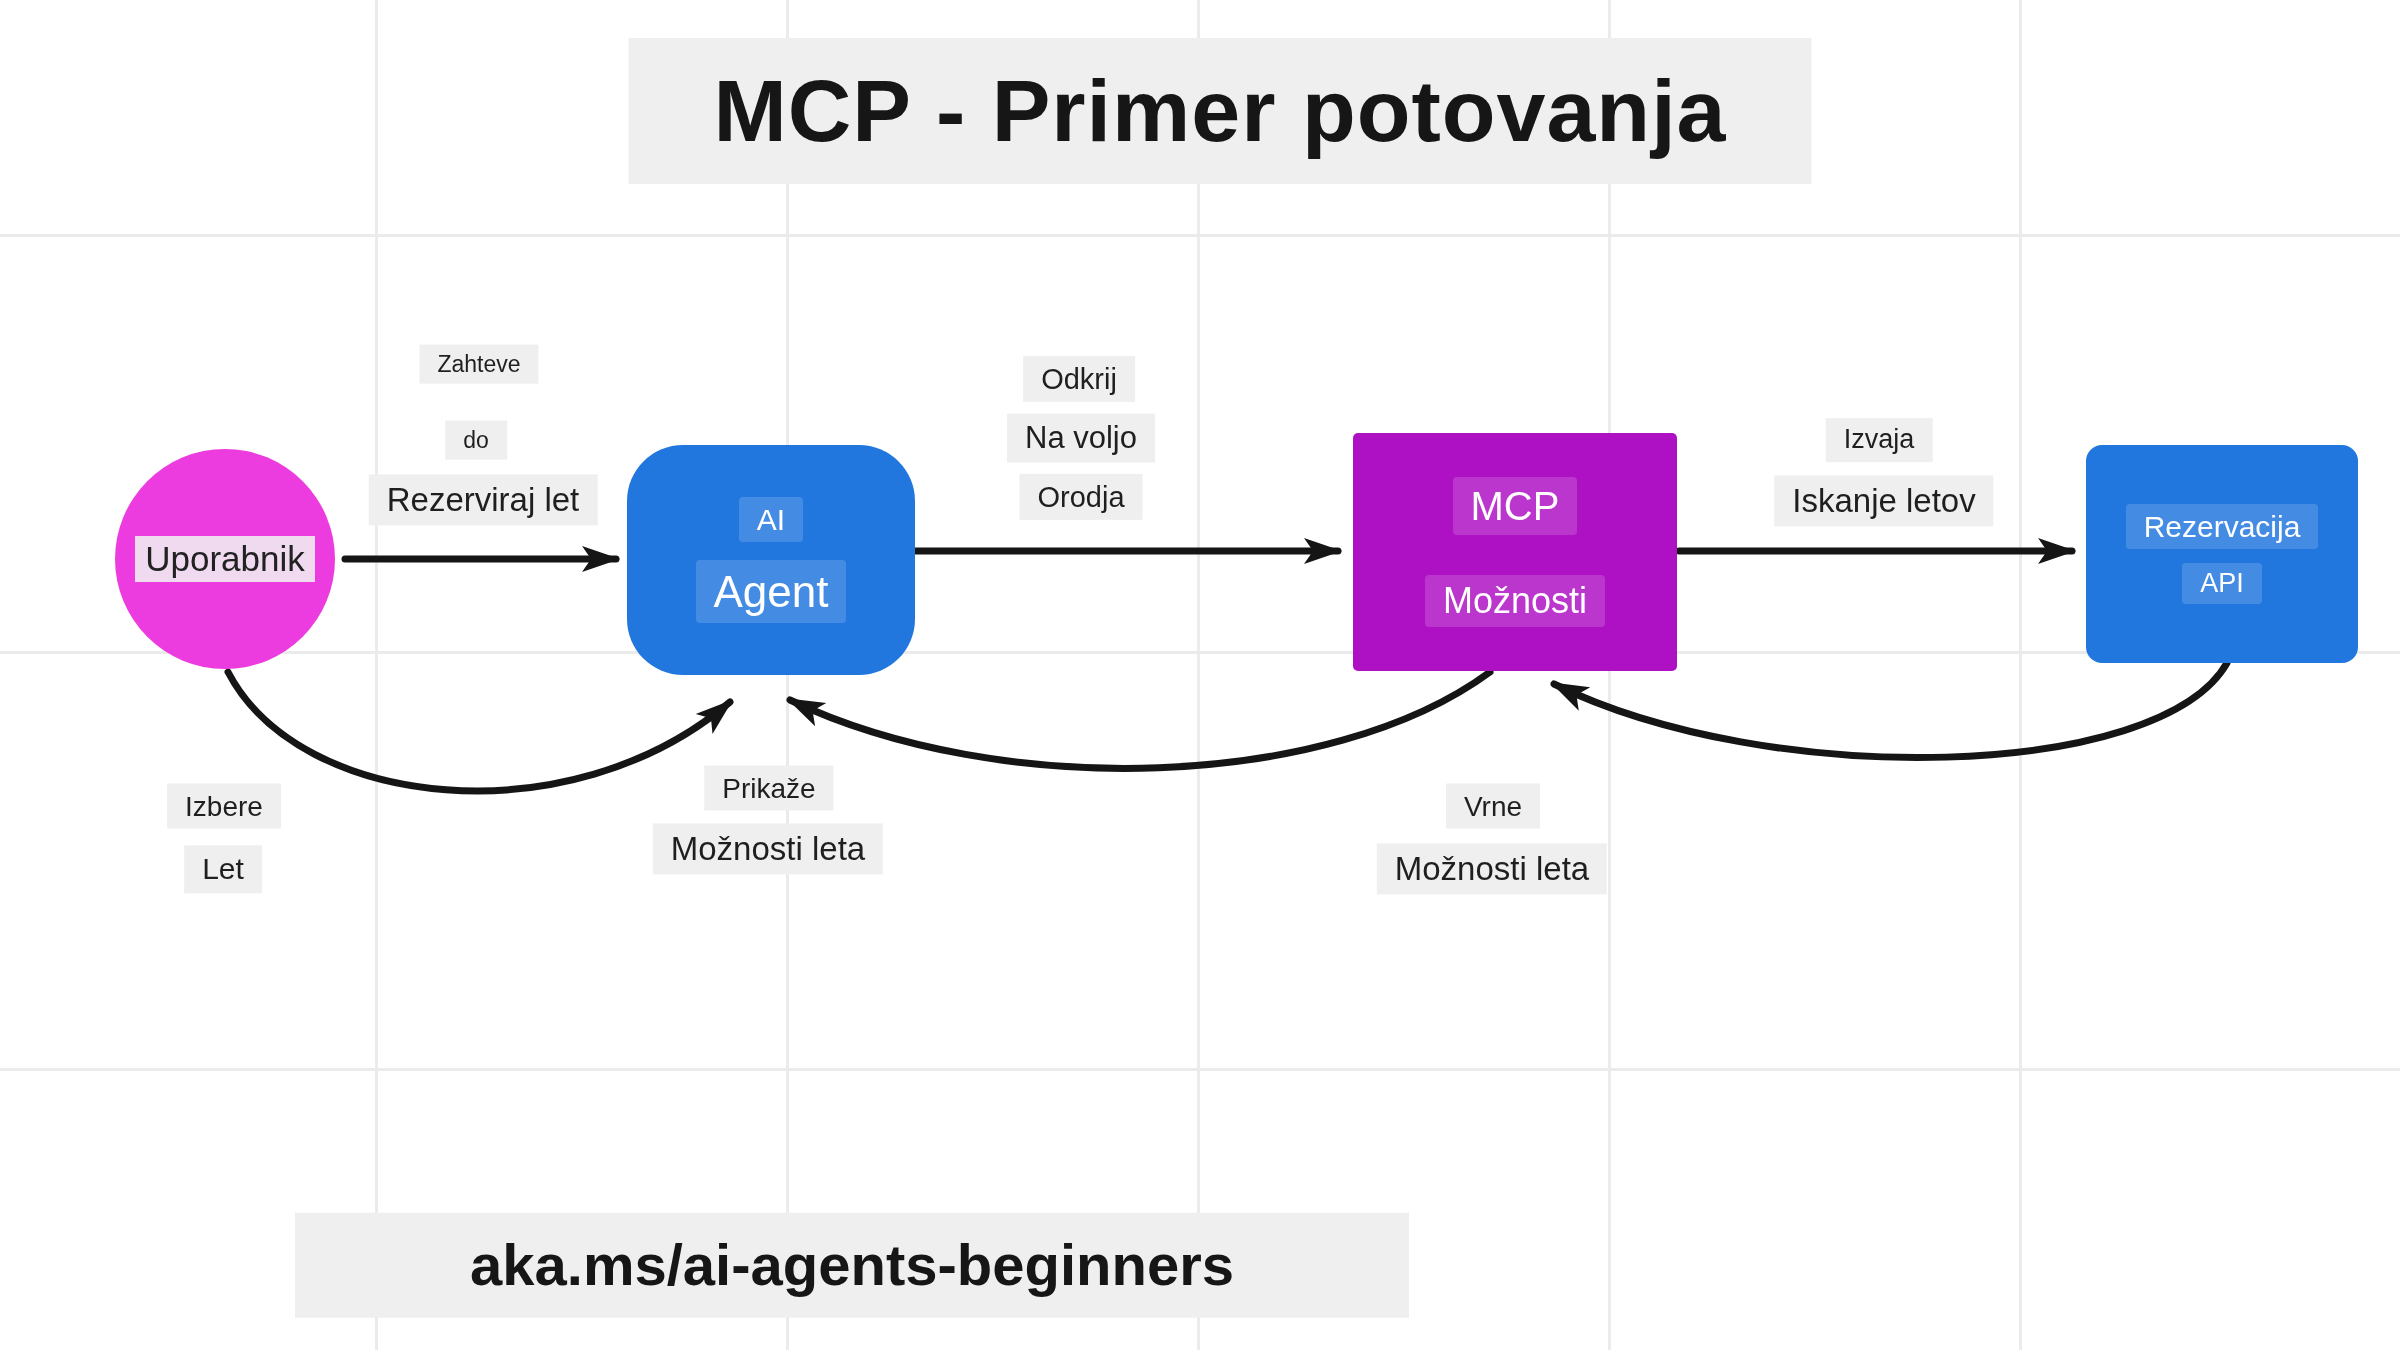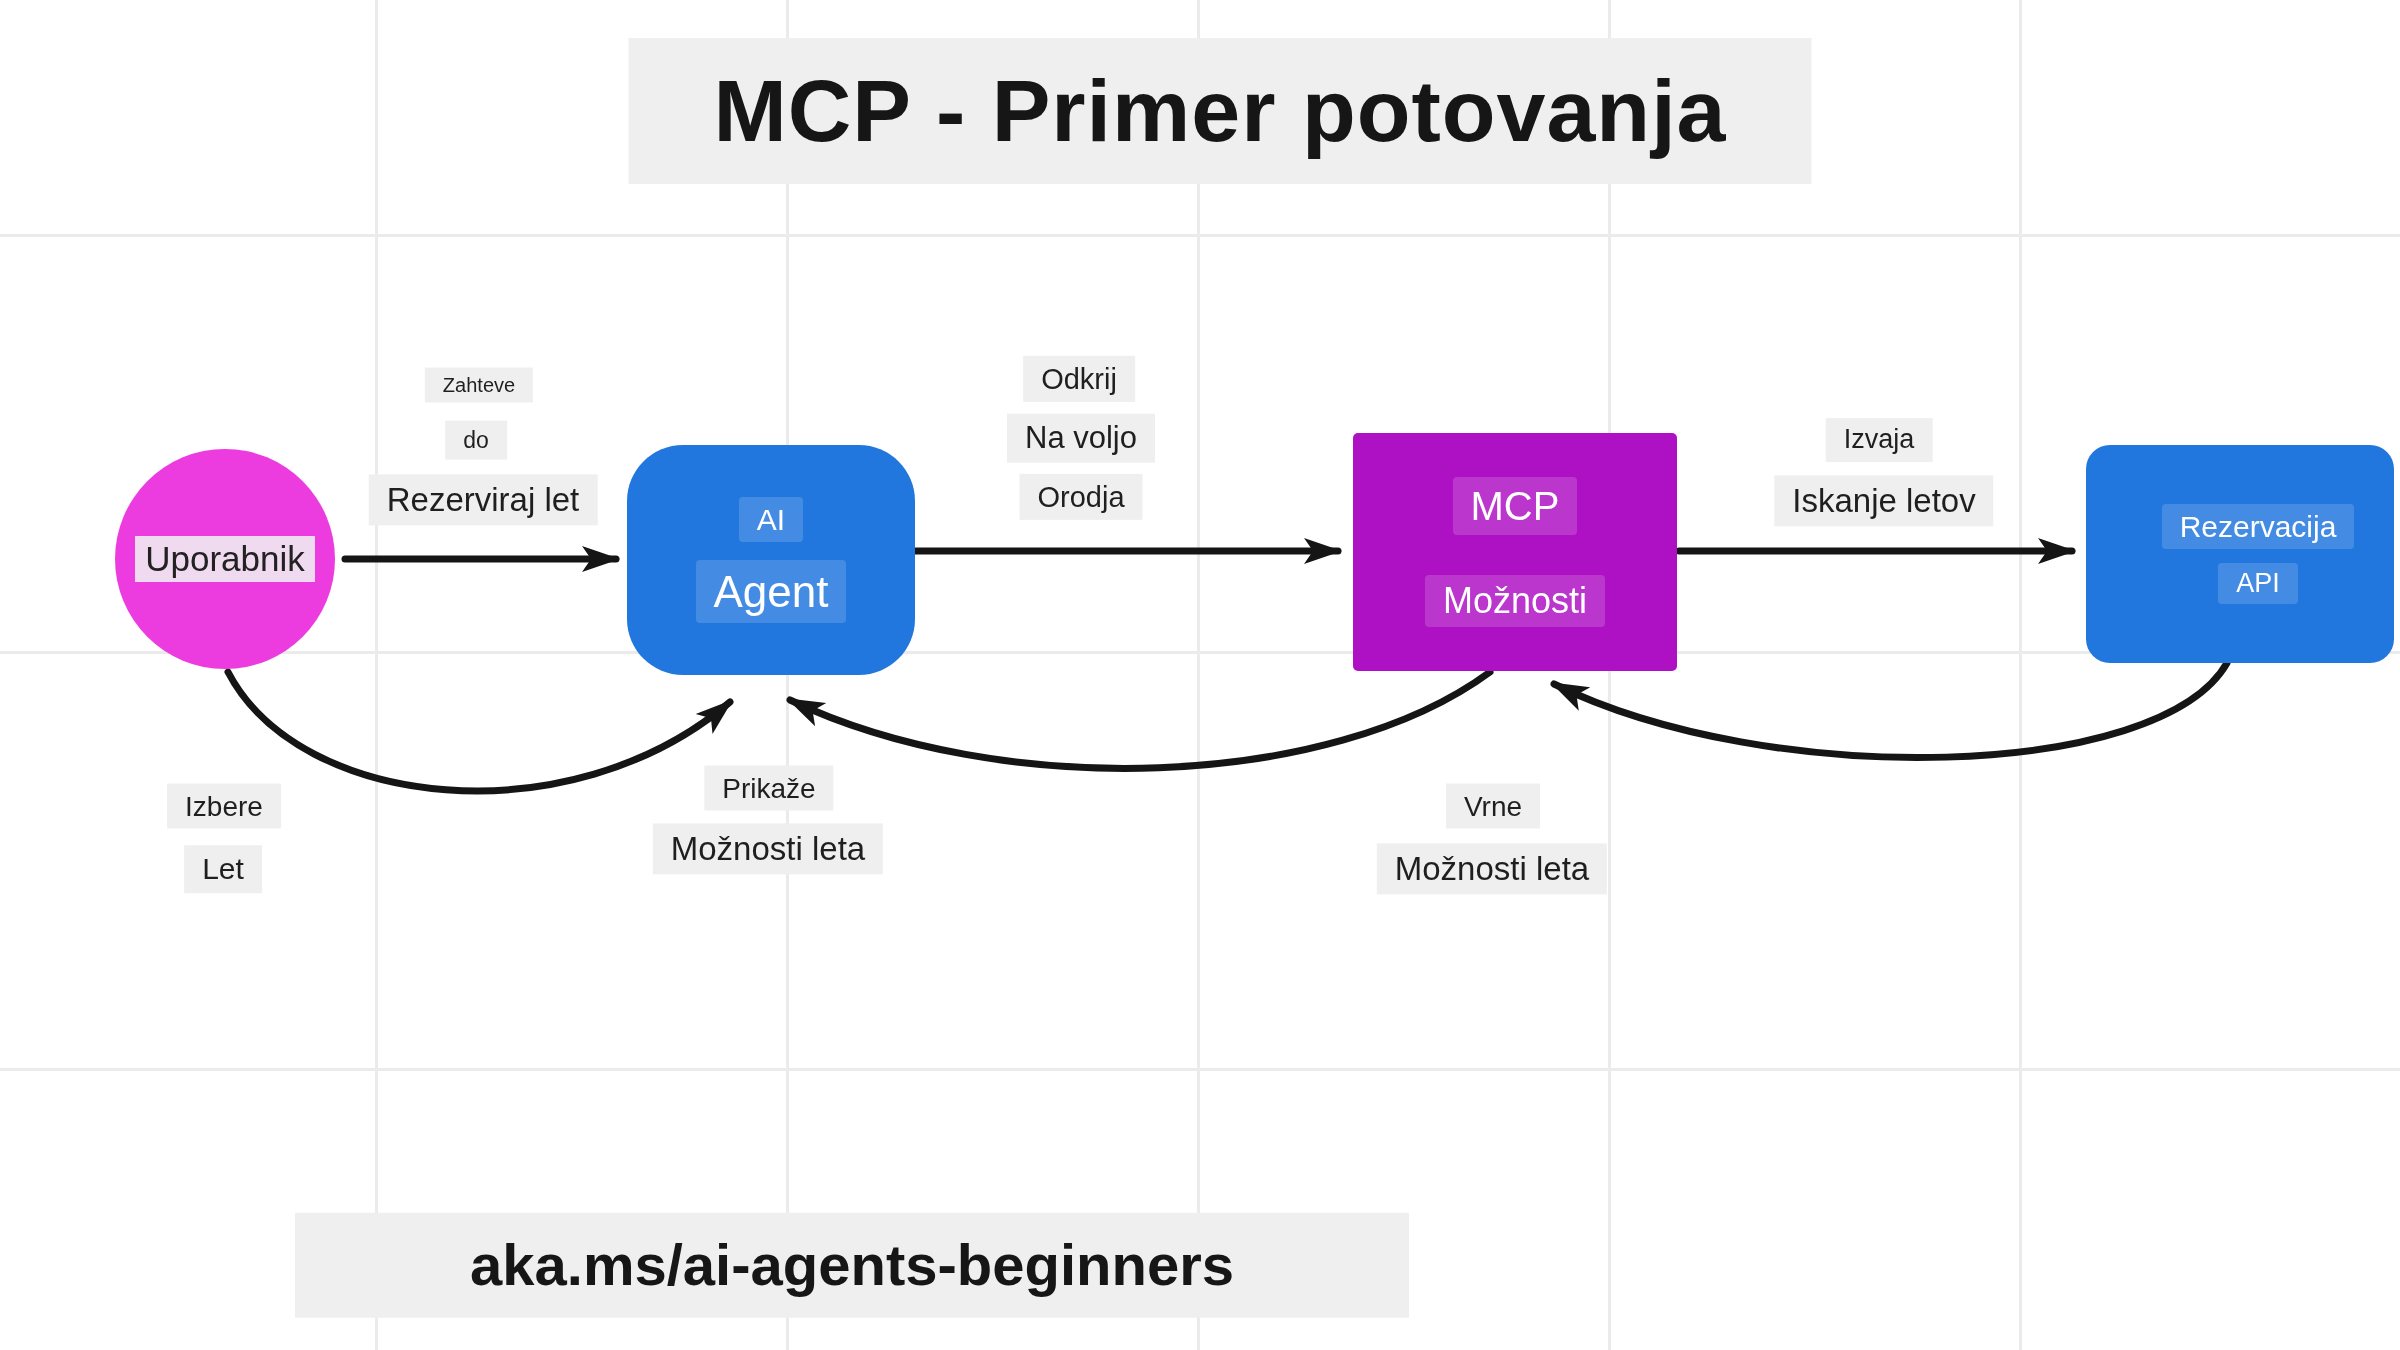--- a/index.html
+++ b/index.html
@@ -102,24 +102,23 @@
     border-radius: 5px;
     background: #ae10c4;
     gap: 40px;
   }
   .mcp-line1 { font-size: 40px; }
   .mcp-line2 { font-size: 36px; }
 
   .node-api {
     left: 2086px; top: 445px;
     width: 272px; height: 218px;
-    border-radius: 24px;
+    border-radius: 16px;
     background: #2177de;
     gap: 14px;
-    padding-left: 36px;
   }
   .api-line1 { font-size: 30px; }
   .api-line2 { font-size: 27px; }
 </style>
 </head>
 <body>
 
 <div class="stage">
 
   <svg class="edges-svg" viewBox="0 0 2400 1350">
@@ -150,21 +149,21 @@
   <div class="node node-mcp">
     <span class="node-chip mcp-line1">MCP</span>
     <span class="node-chip mcp-line2">Možnosti</span>
   </div>
 
   <div class="node node-api">
     <span class="node-chip api-line1">Rezervacija</span>
     <span class="node-chip api-line2">API</span>
   </div>
 
-  <div class="chip" style="left:479px; top:385px; font-size:20px;">Zahteve</div>
+  <div class="chip" style="left:479px; top:364px; font-size:23px;">Zahteve</div>
   <div class="chip" style="left:476px; top:440px; font-size:23px;">do</div>
   <div class="chip" style="left:483px; top:500px; font-size:33px;">Rezerviraj let</div>
 
   <div class="chip" style="left:1079px; top:379px; font-size:29px;">Odkrij</div>
   <div class="chip" style="left:1081px; top:438px; font-size:31px;">Na voljo</div>
   <div class="chip" style="left:1081px; top:497px; font-size:29px;">Orodja</div>
 
   <div class="chip" style="left:1879px; top:440px; font-size:27px;">Izvaja</div>
   <div class="chip" style="left:1884px; top:501px; font-size:33px;">Iskanje letov</div>
 

